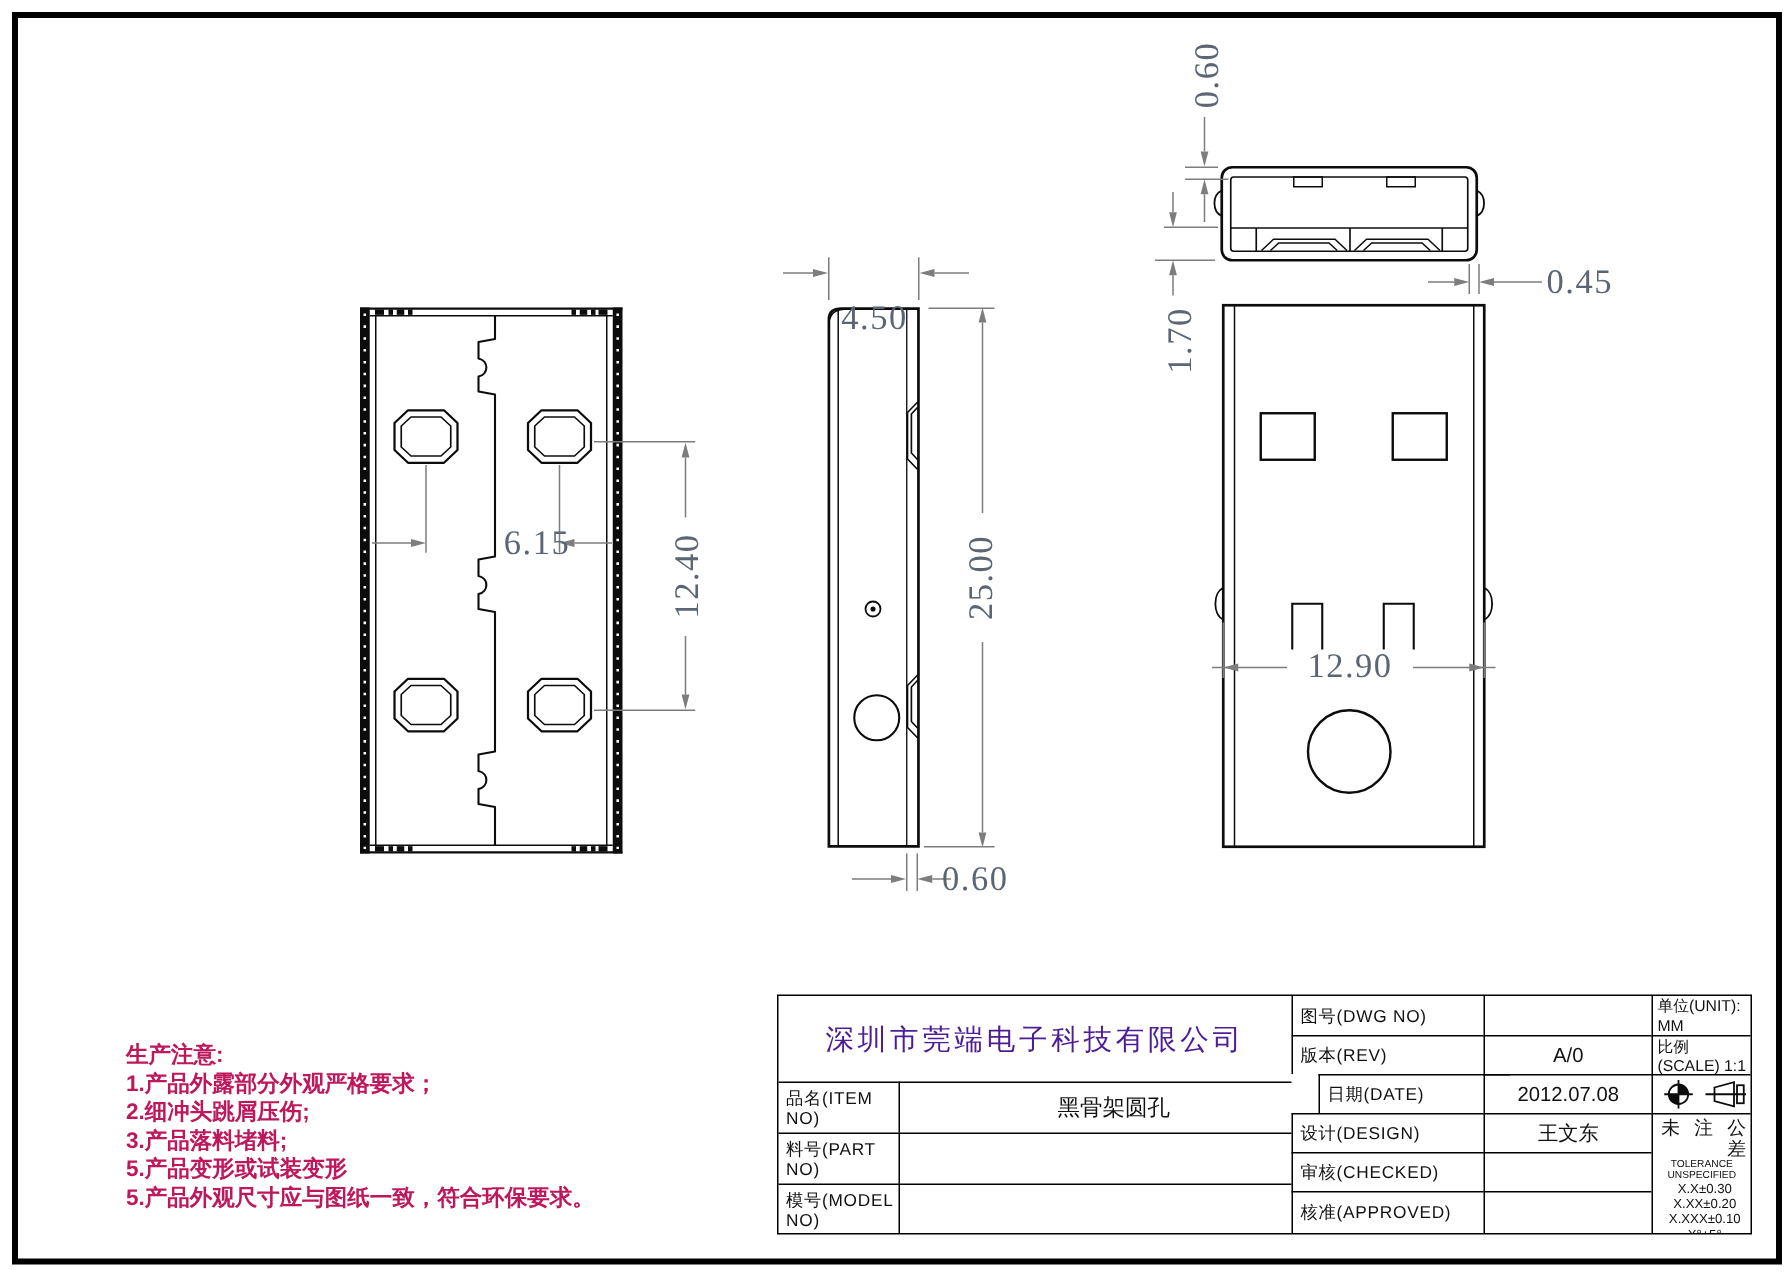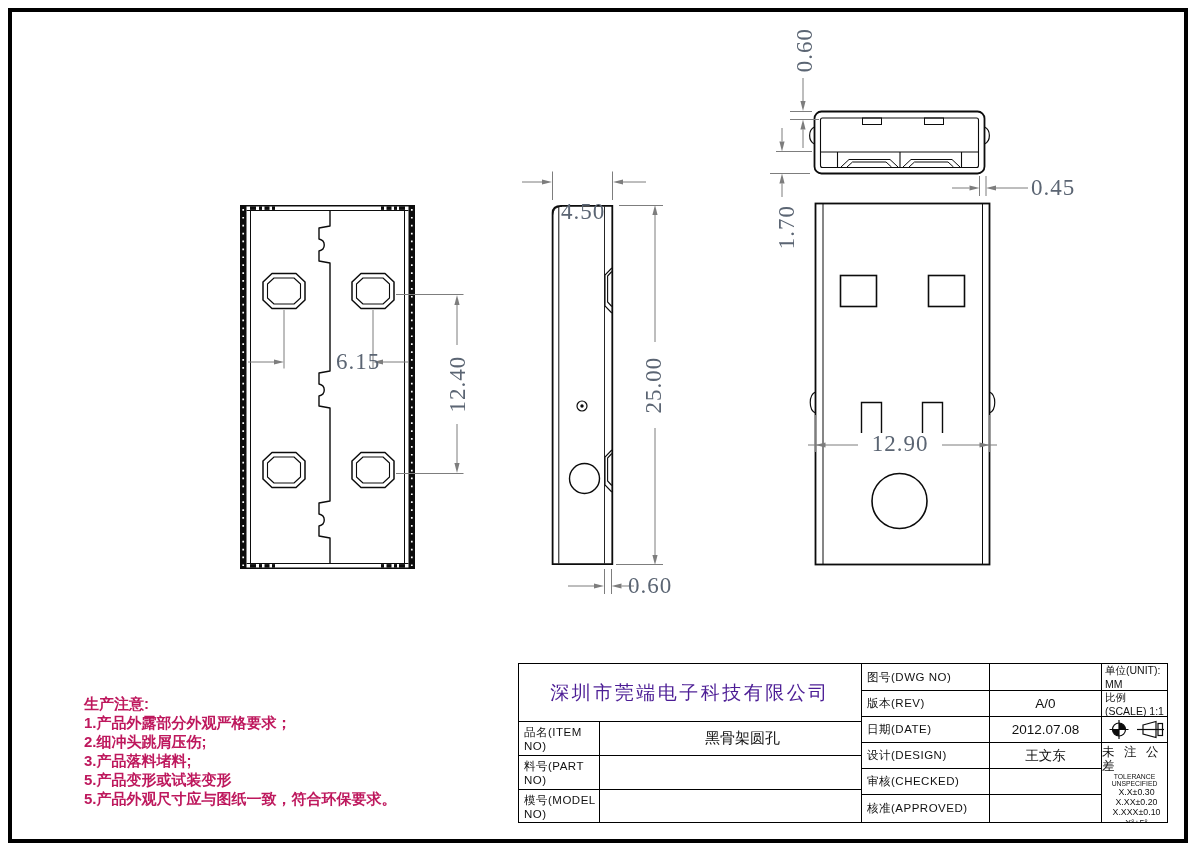--- a/index.html
+++ b/index.html
@@ -21,21 +21,21 @@
       border:1.6px solid #000;box-sizing:content-box;font-size:12px;color:#111;}
   .cell{position:absolute;box-sizing:border-box;border-left:1.2px solid #000;
         border-top:1.2px solid #000;overflow:hidden;}
   .cell.noL{border-left:none;} .cell.noT{border-top:none;}
   .lab{display:flex;align-items:center;padding-left:5px;font-size:11.5px;letter-spacing:0.5px;}
   .val{display:flex;align-items:center;justify-content:center;font-size:13.5px;}
   .company{display:flex;align-items:center;justify-content:center;font-size:19px;
            letter-spacing:2.5px;color:#4c1d95;}
   .item{font-size:15px;}
   .small{font-size:10.5px;padding-left:3px;display:flex;align-items:center;}
-  .tolt{text-align:left;font-size:12.5px;letter-spacing:3px;line-height:14px;padding-top:2px;}
+  .tolt{text-align:right;font-size:12.5px;letter-spacing:3px;line-height:14px;padding-top:2px;}
   .tols{text-align:center;font-size:6.8px;line-height:7px;letter-spacing:0;}
   .tolrow{display:flex;justify-content:center;padding:0 5px 0 9px;
           font-size:8.8px;line-height:10.2px;font-family:"Liberation Sans",sans-serif;}
 </style>
 </head>
 <body>
 
 <div id="page">
   <div id="frame"></div>
 
@@ -225,21 +225,21 @@
     <div class="cell company noL noT" style="left:0;top:0;width:342px;height:57px;">深圳市莞端电子科技有限公司</div>
     <div class="cell lab noL" style="left:0;top:57px;width:80px;height:34px;">品名(ITEM NO)</div>
     <div class="cell val item" style="left:80px;top:57px;width:262px;height:34px;padding-left:24px;">黑骨架圆孔</div>
     <div class="cell lab noL" style="left:0;top:91px;width:80px;height:34px;">料号(PART NO)</div>
     <div class="cell val" style="left:80px;top:91px;width:262px;height:34px;"></div>
     <div class="cell lab noL" style="left:0;top:125px;width:80px;height:33px;">模号(MODEL NO)</div>
     <div class="cell val" style="left:80px;top:125px;width:262px;height:33px;"></div>
 
     <div class="cell lab noT" style="left:342px;top:0;width:128px;height:26px;">图号(DWG NO)</div>
     <div class="cell lab" style="left:342px;top:26px;width:128px;height:26px;">版本(REV)</div>
-    <div class="cell lab" style="left:342px;top:52px;width:128px;height:26px;">日期(DATE)</div>
+    <div class="cell lab" style="left:360px;top:52px;width:128px;height:26px;">日期(DATE)</div>
     <div class="cell lab" style="left:342px;top:78px;width:128px;height:26px;">设计(DESIGN)</div>
     <div class="cell lab" style="left:342px;top:104px;width:128px;height:26px;">审核(CHECKED)</div>
     <div class="cell lab" style="left:342px;top:130px;width:128px;height:28px;">核准(APPROVED)</div>
 
     <div class="cell val noT" style="left:470px;top:0;width:112px;height:26px;"></div>
     <div class="cell val" style="left:470px;top:26px;width:112px;height:26px;">A/0</div>
     <div class="cell val" style="left:470px;top:52px;width:112px;height:26px;">2012.07.08</div>
     <div class="cell val" style="left:470px;top:78px;width:112px;height:26px;">王文东</div>
     <div class="cell val" style="left:470px;top:104px;width:112px;height:26px;"></div>
     <div class="cell val" style="left:470px;top:130px;width:112px;height:28px;"></div>

